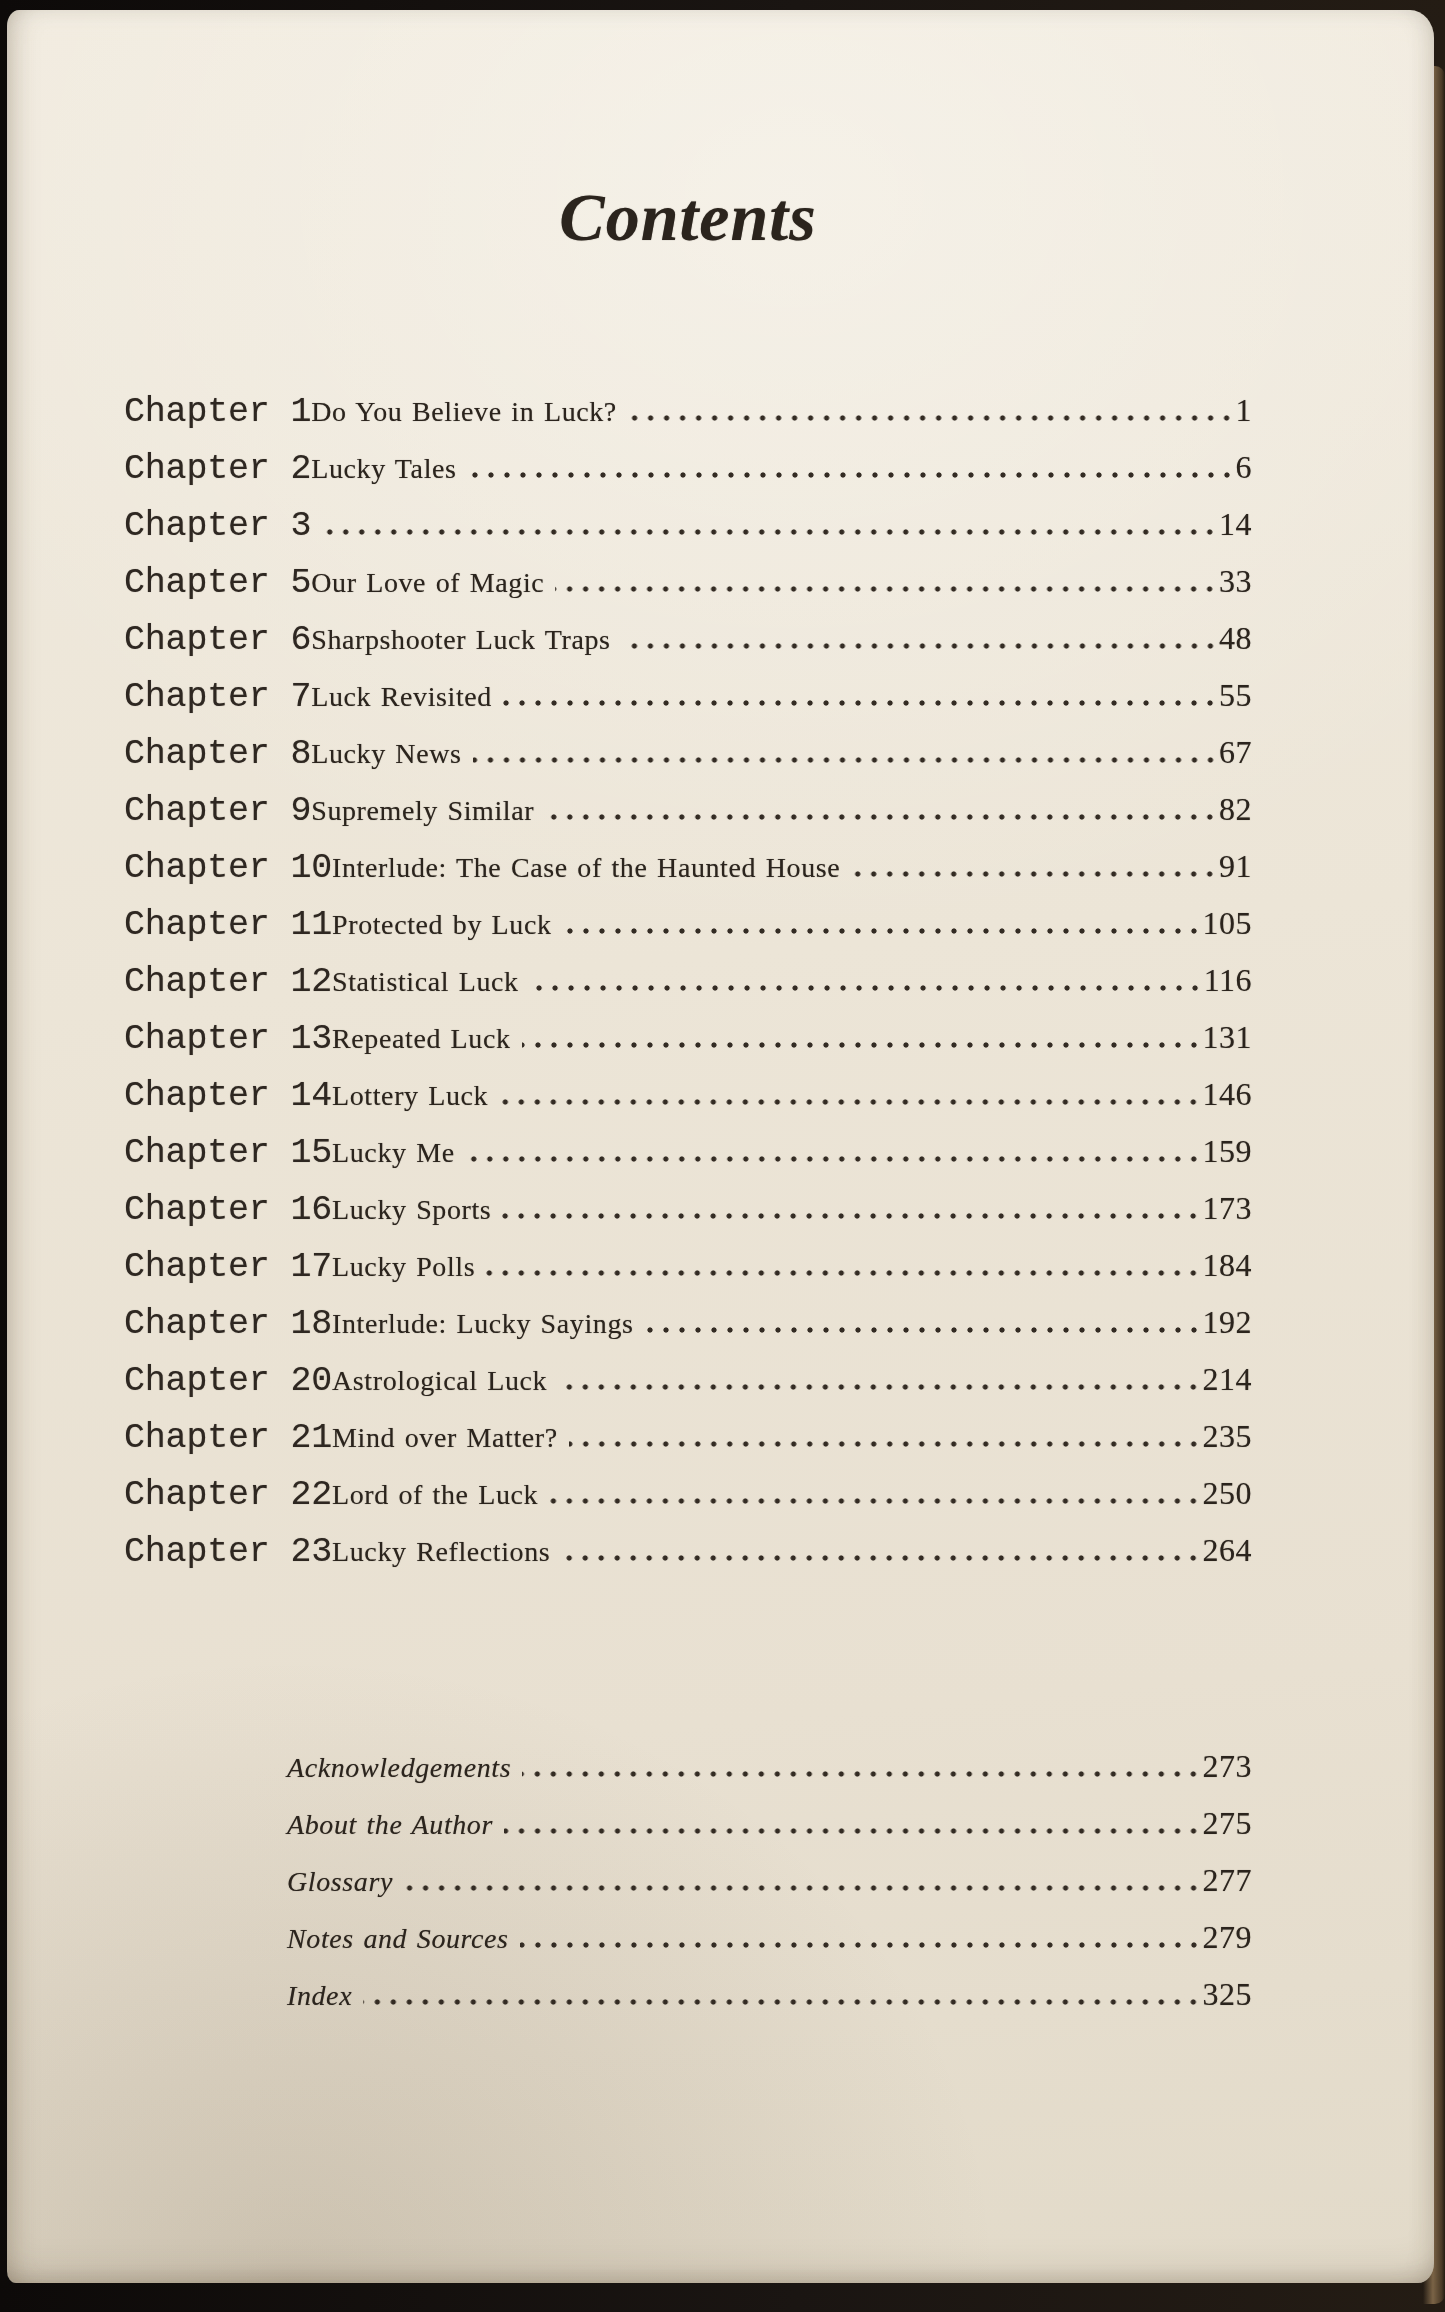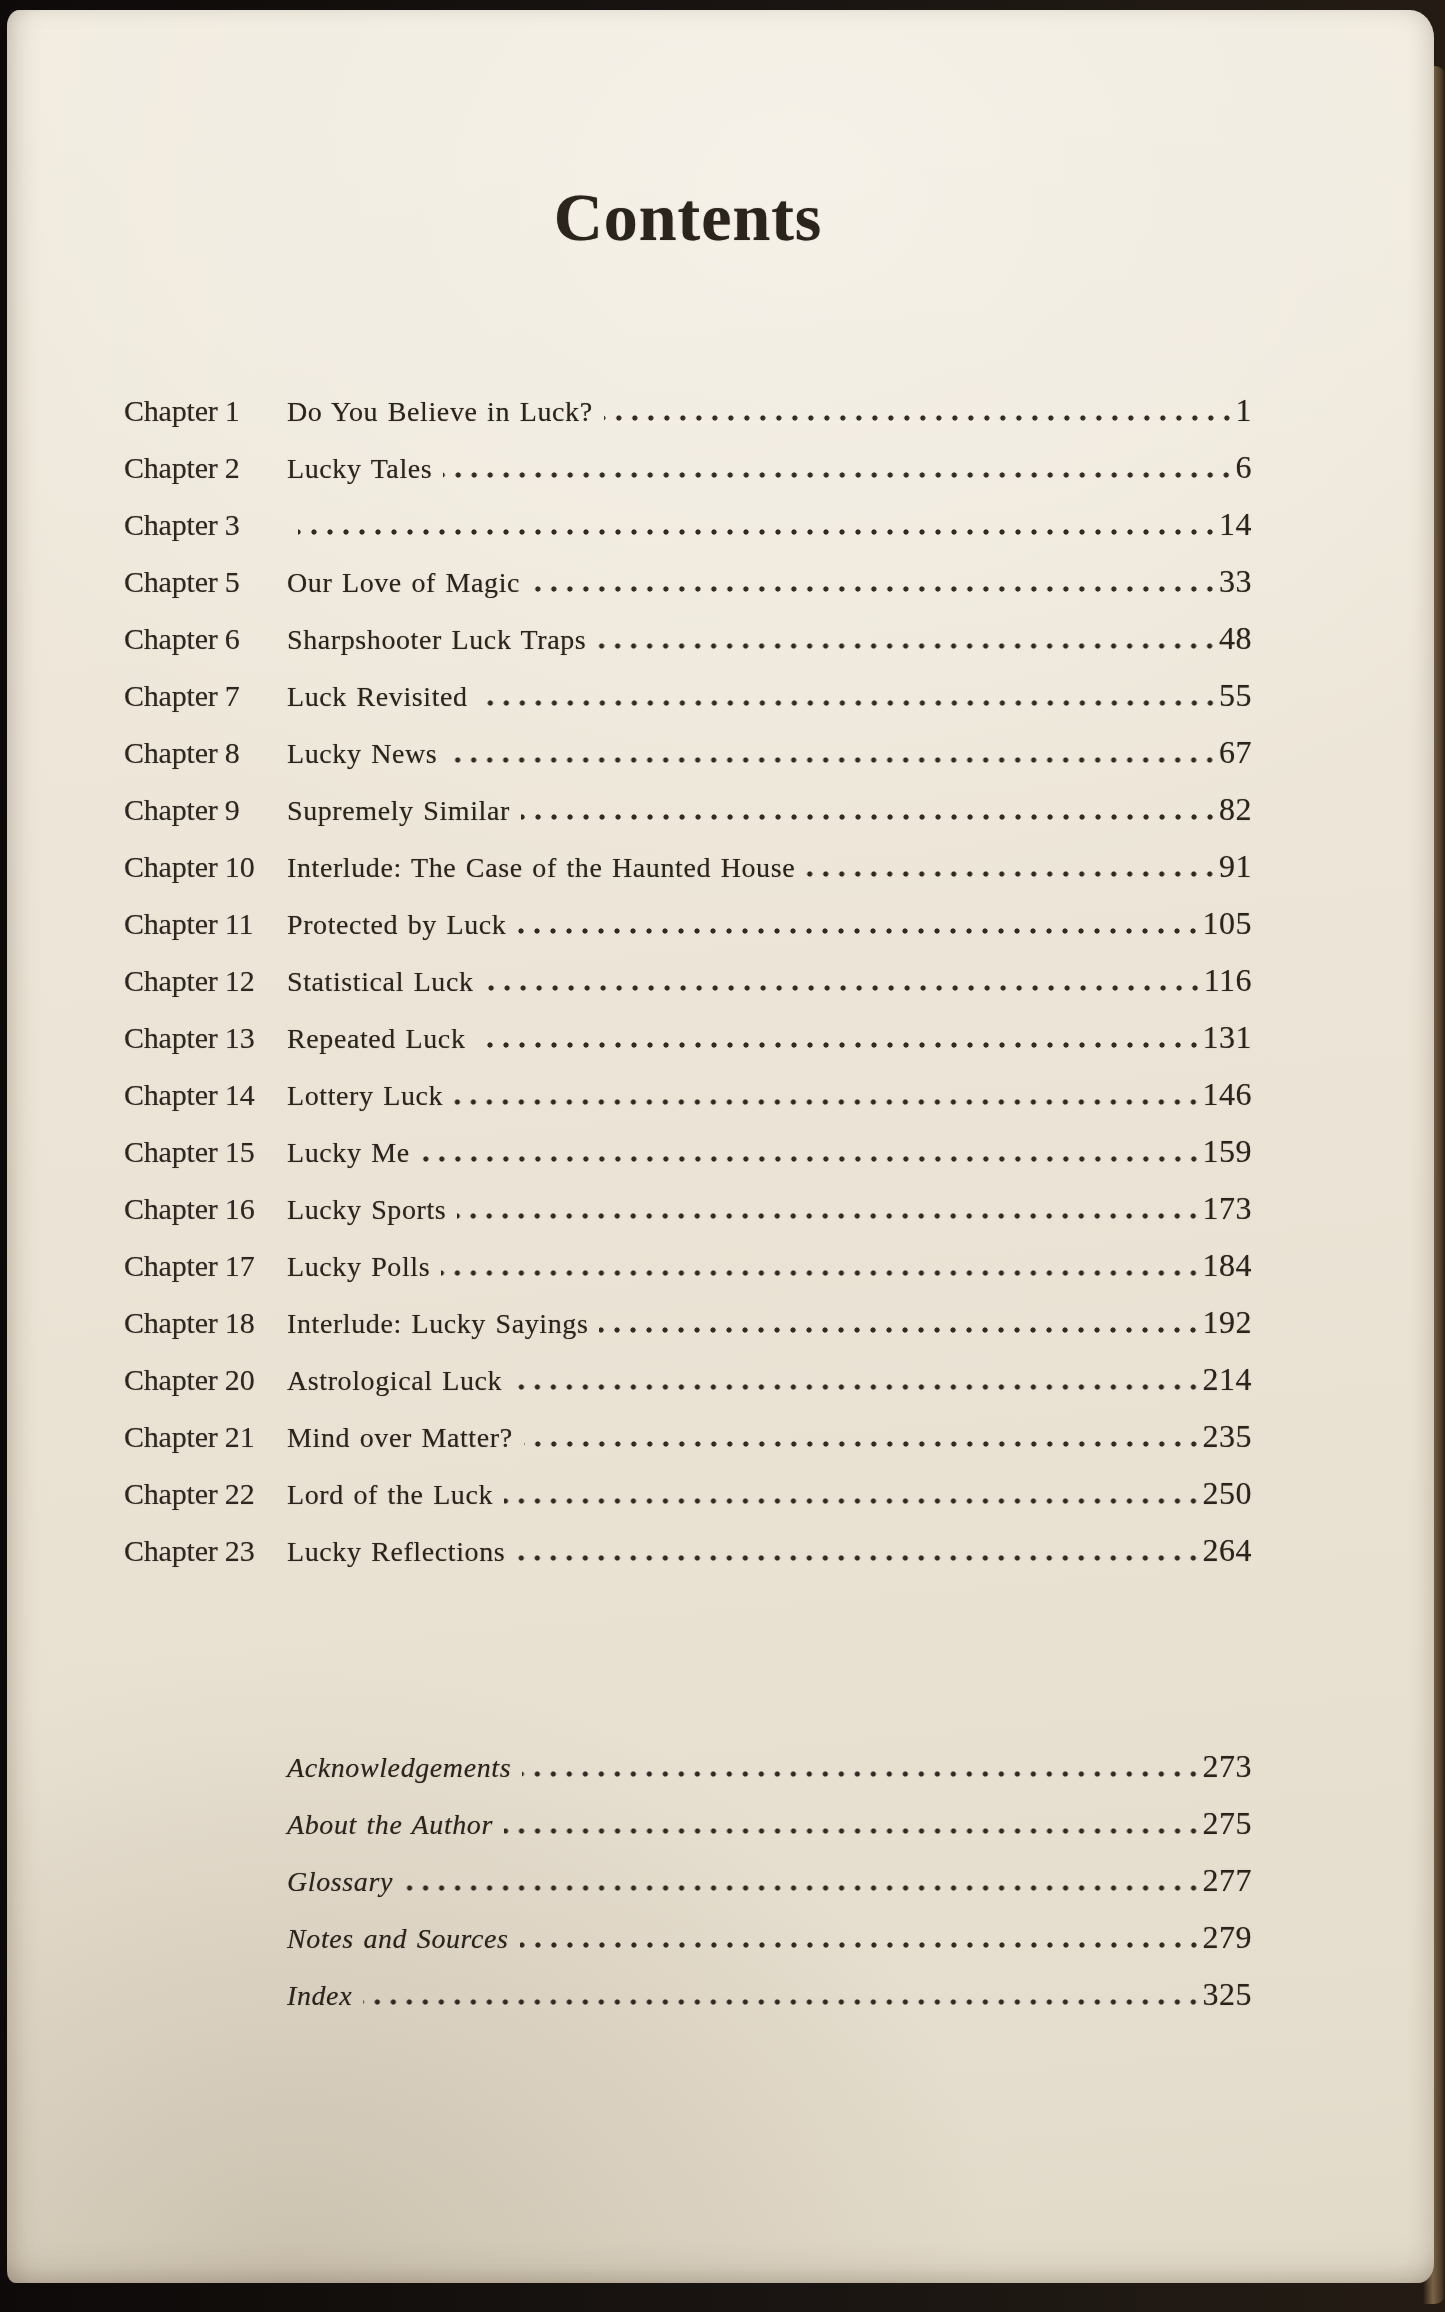--- a/index.html
+++ b/index.html
@@ -50,20 +50,21 @@
     position: absolute;
     left: 117px; top: 0;
     width: 1128px; height: 100%;
     color: var(--ink);
   }
   .book-title {
     position: absolute;
     top: 168px; left: 0; width: 100%;
     text-align: center;
     font-family: "Liberation Serif", serif;
+    font-style: italic;
     font-weight: bold;
     font-size: 68px;
     letter-spacing: 1px;
     color: var(--ink);
     text-shadow: 0 0 1px rgba(43,36,29,0.55);
   }
   .toc {
     position: absolute;
     left: 0; top: 372px;
     width: 100%;
@@ -76,22 +77,22 @@
   }
   .toc-row {
     display: flex;
     align-items: baseline;
     height: 57px;
     line-height: 57px;
     white-space: nowrap;
   }
   .chap {
     flex: 0 0 163px;
-    font-family: Liberation Serif, serif;
-    font-size: 30px;
+    font-family: Liberation Mono, monospace;
+    font-size: 35px;
     letter-spacing: -0.2px;
     color: #2e2721;
     text-shadow: 0 0 1px rgba(46,39,33,0.4);
   }
   .etitle {
     flex: 0 0 auto;
     font-family: "Liberation Serif", serif;
     font-size: 28px;
     letter-spacing: 0.6px;
     word-spacing: 2px;

